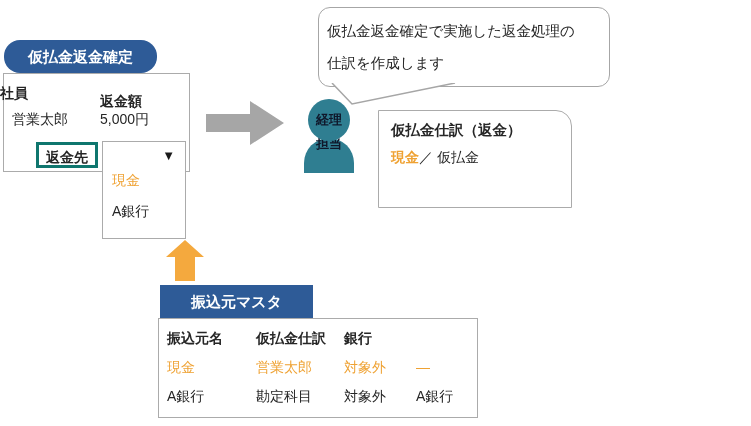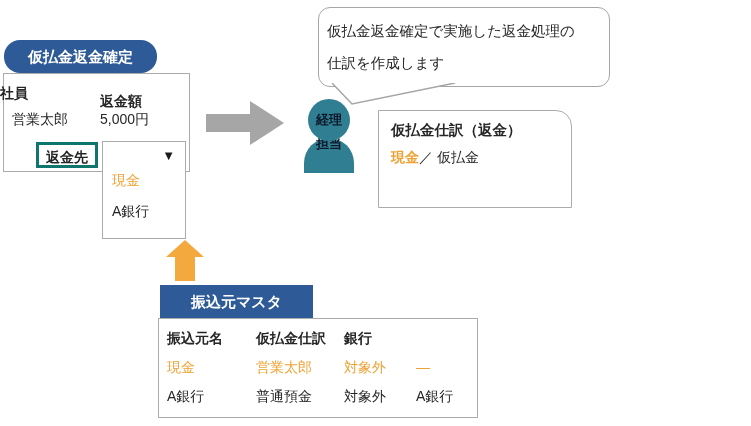--- a/index.html
+++ b/index.html
@@ -123,18 +123,18 @@
     <span class="c3">銀行</span>
   </div>
   <div class="mrow orange" id="mrow-0">
     <span class="c0">現金</span>
     <span class="c1">営業太郎</span>
     <span class="c2">対象外</span>
     <span class="c3">—</span>
   </div>
   <div class="mrow" id="mrow-1">
     <span class="c0">A銀行</span>
-    <span class="c1">普通預金</span>
+    <span class="c1">勘定科目</span>
     <span class="c2">対象外</span>
     <span class="c3">A銀行</span>
   </div>
 
 </div>
 
 </body></html>

